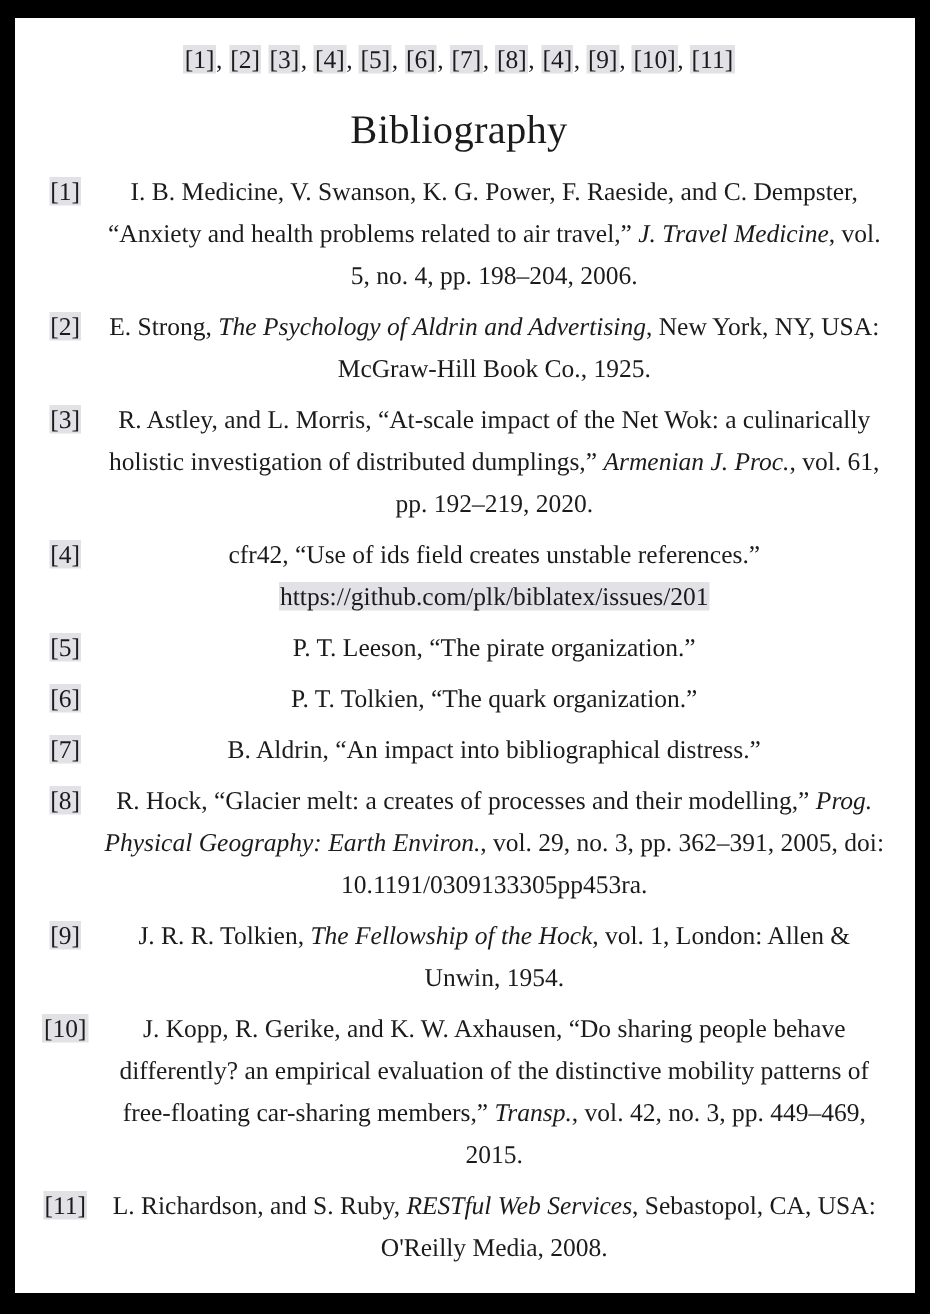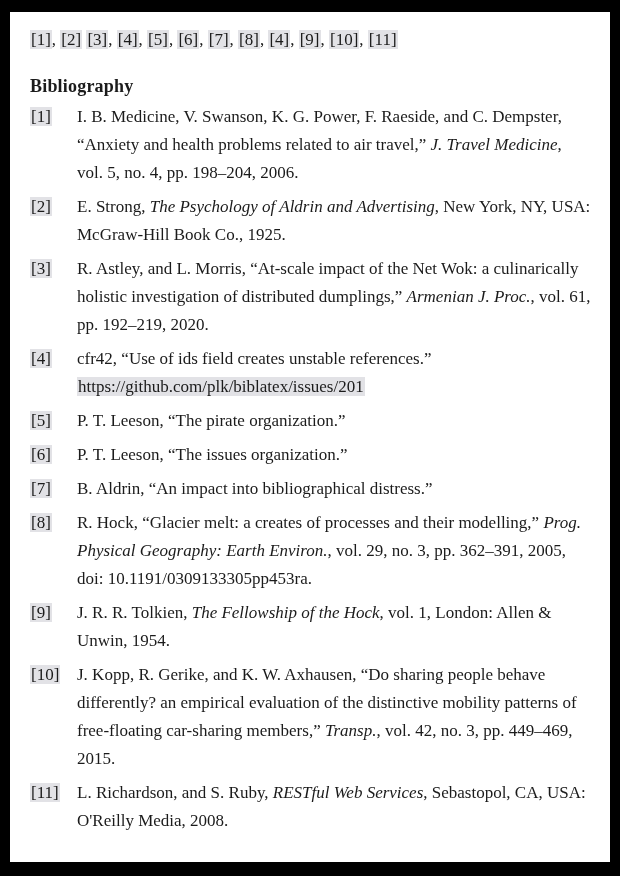--- a/index.html
+++ b/index.html
@@ -14,37 +14,38 @@
     box-sizing: border-box;
     background: var(--frame, #000);
     padding: 12px 10px 14px 10px;
   }
   .page {
     background: var(--page-bg, #fff);
     color: var(--text, #1b1b1b);
     width: 100%;
     height: 100%;
     box-sizing: border-box;
-    padding: 14px 18px 0 20px;
+    padding: 14px 18px 0 10px;
     overflow: hidden;
+    text-align: center;
   }
   .cite {
     background: var(--highlight, #e2e2e6);
     padding: 0 1px;
   }
   .cite-line {
     font-size: 17px;
     line-height: 28px;
     margin: 0;
   }
   h1.heading {
-    font-size: 18px;
+    font-size: 27px;
     line-height: 32px;
-    font-weight: bold;
-    margin: 16px 0 1px 0;
+    font-weight: normal;
+    margin: 16px 0 12px 0;
     letter-spacing: 0.2px;
   }
   .bib-list { margin: 0; }
   .entry {
     display: flex;
     font-size: 17px;
     line-height: 28px;
     margin: 0 0 6px 0;
   }
   .entry-label {
@@ -83,21 +84,21 @@
         <div class="entry">
           <span class="entry-label"><span class="cite">[4]</span></span>
           <span class="entry-text"><span>cfr42, “Use of ids field creates unstable references.” </span><span class="cite link">https://github.com/plk/biblatex/issues/201</span></span>
         </div>
         <div class="entry">
           <span class="entry-label"><span class="cite">[5]</span></span>
           <span class="entry-text"><span>P. T. Leeson, “The pirate organization.”</span></span>
         </div>
         <div class="entry">
           <span class="entry-label"><span class="cite">[6]</span></span>
-          <span class="entry-text"><span>P. T. Leeson, “The issues organization.”</span></span>
+          <span class="entry-text"><span>P. T. Tolkien, “The quark organization.”</span></span>
         </div>
         <div class="entry">
           <span class="entry-label"><span class="cite">[7]</span></span>
           <span class="entry-text"><span>B. Aldrin, “An impact into bibliographical distress.”</span></span>
         </div>
         <div class="entry">
           <span class="entry-label"><span class="cite">[8]</span></span>
           <span class="entry-text"><span>R. Hock, “Glacier melt: a creates of processes and their modelling,” </span><em>Prog. Physical Geography: Earth Environ.</em><span>, vol. 29, no. 3, pp. 362–391, 2005, doi: 10.1191/0309133305pp453ra.</span></span>
         </div>
         <div class="entry">

